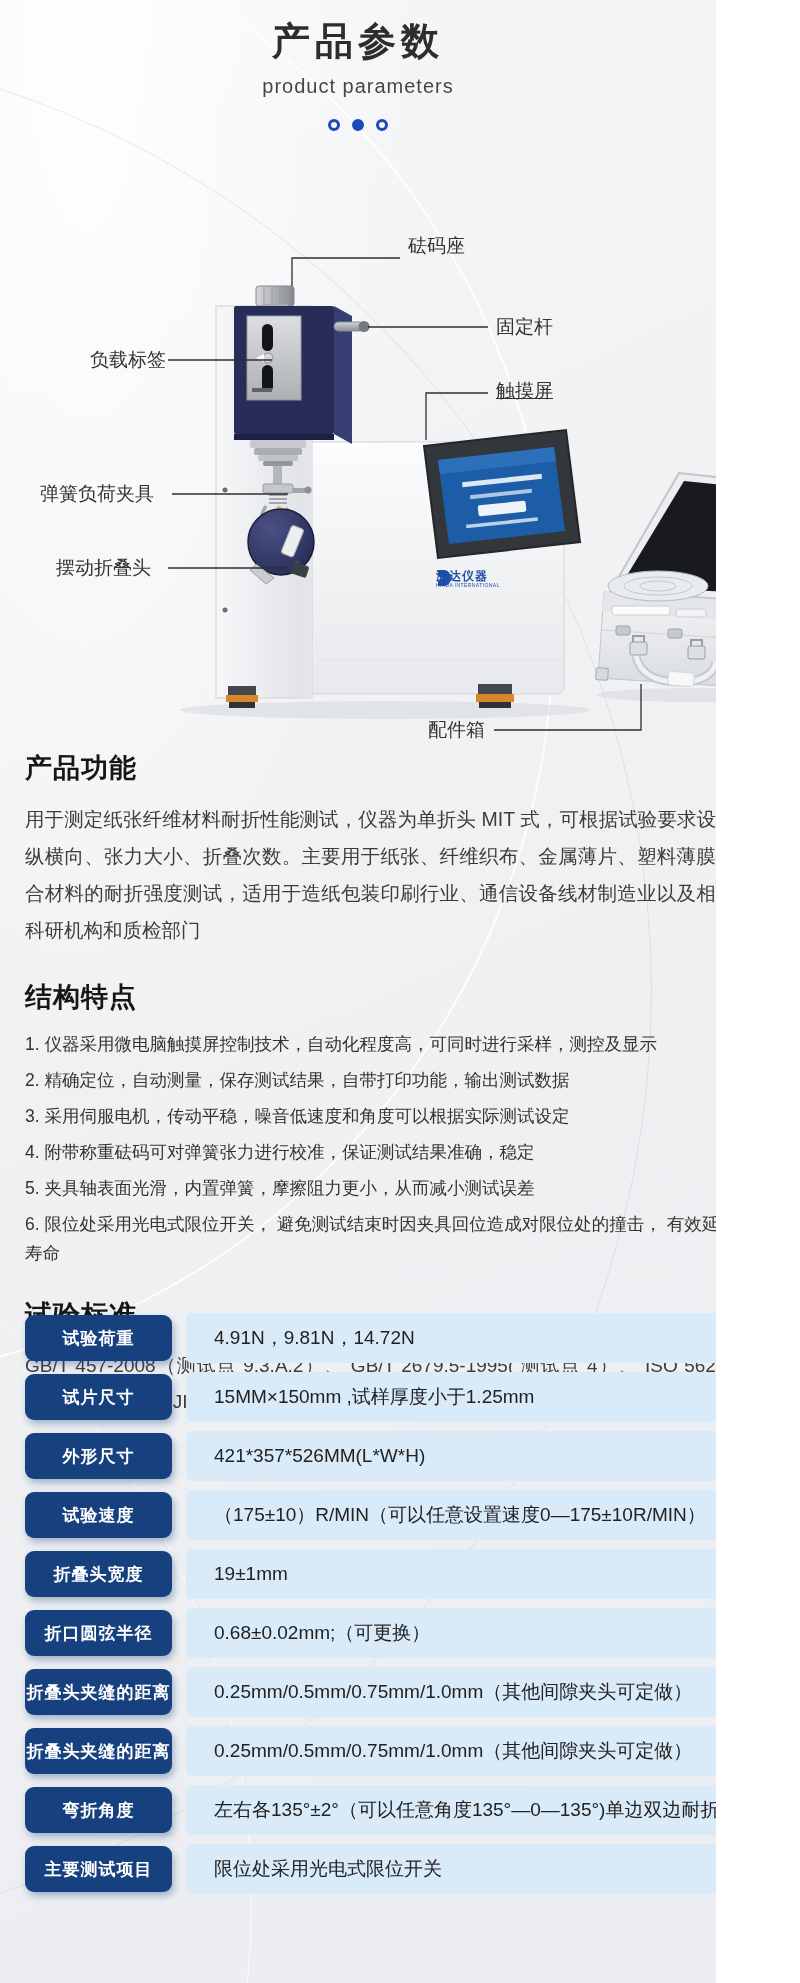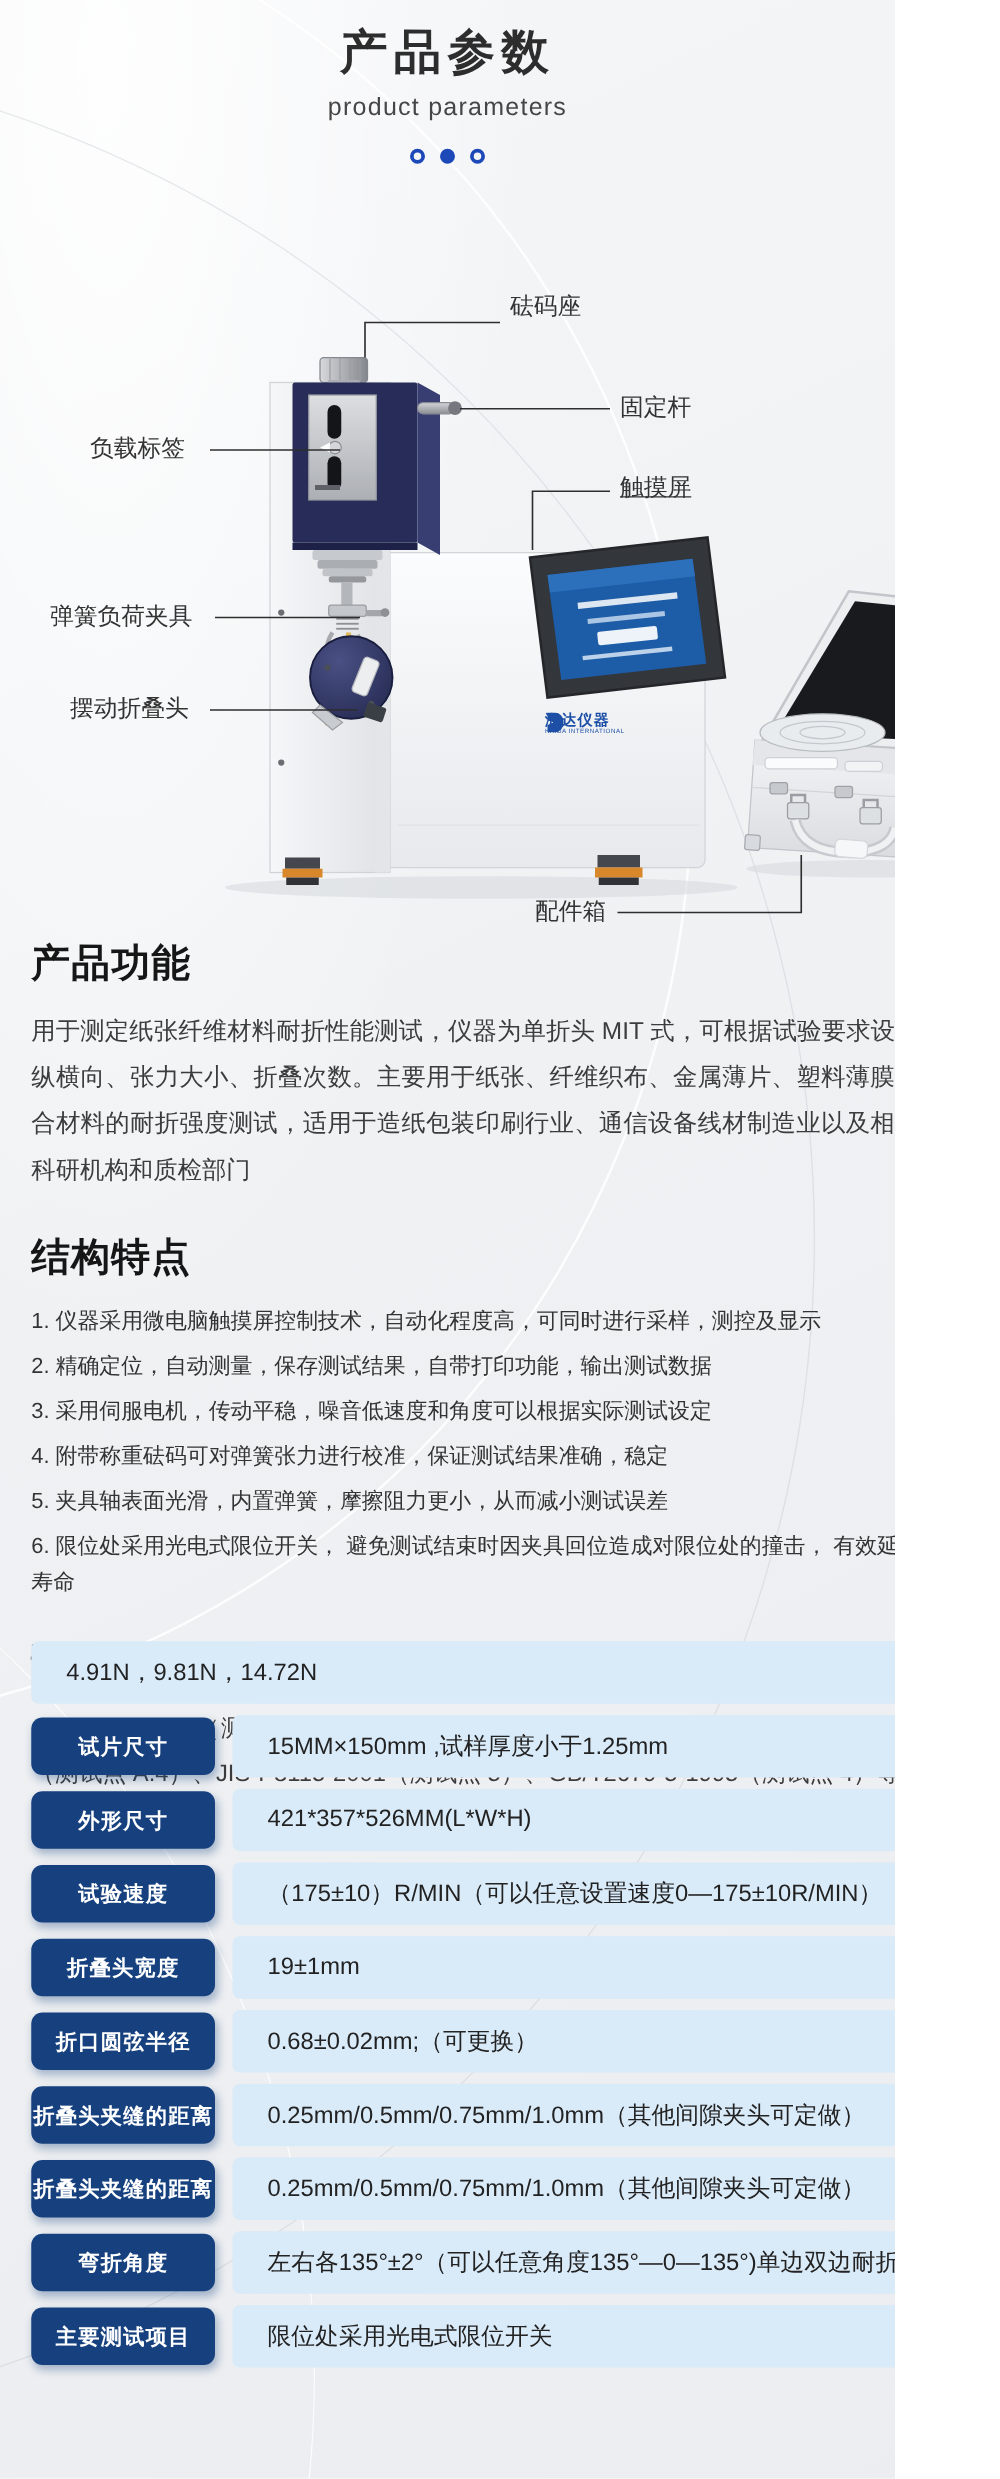--- a/index.html
+++ b/index.html
@@ -26,21 +26,21 @@
   
   .figure{position:absolute;top:190px;left:0;width:800px;height:555px;padding-left:16px;}
   .figure svg{position:absolute;top:0;left:0;}
   .callout{position:absolute;font-size:19px;color:#333;white-space:nowrap;line-height:24px;}
   .machine-logo{position:absolute;left:436px;top:380px;display:flex;align-items:flex-start;gap:4px;}
   .logo-cn{font-size:12px;font-weight:bold;color:#1d4fa6;letter-spacing:1px;line-height:12px;}
   .logo-en{font-size:5px;color:#1d4fa6;letter-spacing:.4px;line-height:7px;}
 
   
   .content{position:absolute;top:750px;left:25px;width:750px;}
-  .sec-h{font-size:31px;font-weight:bold;color:#161616;margin:0 0 15px 0;letter-spacing:1px;}
+  .sec-h{font-size:27px;font-weight:bold;color:#161616;margin:0 0 15px 0;letter-spacing:1px;}
   .sec-p{font-size:19.5px;color:#3c3c3c;line-height:37px;margin:0;text-align:justify;}
   .features{margin-top:10px;}
   .feature-item{font-size:17.5px;color:#333;line-height:29px;margin-bottom:7px;}
   .gap1{height:30px;} .gap2{height:22px;}
 
   
   .spec-table{position:absolute;top:1313px;left:25px;width:750px;}
   .spec-row{display:flex;align-items:center;margin-bottom:9px;height:50px;}
   .spec-label{
     width:147px;min-width:147px;height:46px;margin-right:14px;
@@ -228,21 +228,21 @@
         <line x1="168" y1="170" x2="272" y2="170"></line>
         <line x1="172" y1="304" x2="288" y2="304"></line>
         <line x1="168" y1="378" x2="286" y2="378"></line>
         <path d="M494,540 H641 V494"></path>
       </g>
     </svg>
 
     <div class="callout" style="left:408px;top:44px;">砝码座</div>
     <div class="callout" style="left:496px;top:125px;">固定杆</div>
     <div class="callout" style="left:496px;top:189px;text-decoration:underline;">触摸屏</div>
-    <div class="callout" style="left:72px;top:158px;">负载标签</div>
+    <div class="callout" style="left:90px;top:158px;">负载标签</div>
     <div class="callout" style="left:40px;top:292px;">弹簧负荷夹具</div>
     <div class="callout" style="left:56px;top:366px;">摆动折叠头</div>
     <div class="callout" style="left:428px;top:528px;">配件箱</div>
 
     <div class="machine-logo">
       <svg width="15" height="16" viewBox="0 0 15 16">
         <path d="M2,0 h6 a7,8 0 0 1 0,16 h-6 v-6 l5,-2 -5,-2 z" fill="#1d4fa6"></path>
       </svg>
       <div>
         <div class="logo-cn">海达仪器</div>
@@ -264,20 +264,21 @@
         <div class="feature-item">5. 夹具轴表面光滑，内置弹簧，摩擦阻力更小，从而减小测试误差</div>
         <div class="feature-item">6. 限位处采用光电式限位开关， 避免测试结束时因夹具回位造成对限位处的撞击， 有效延长使用寿命</div>
       </div>
     <div class="gap2"></div>
     <div class="sec-h">试验标准</div>
     <p class="sec-p" style="font-size:19px;line-height:36px;">GB/T 457-2008（测试点 9.3,A.2）、 GB/T 2679.5-1995( 测试点 4）、 ISO 5626-1993（测试点 A.4）、JIS-P8115-2001（测试点 5）、GB/T2679-5-1995（测试点 4）等</p>
   </div>
 
   <div class="spec-table" id="spec-table">
       <div class="spec-row">
+        <div class="spec-label">试验荷重</div>
         <div class="spec-value">4.91N，9.81N，14.72N</div>
       </div>
       <div class="spec-row">
         <div class="spec-label">试片尺寸</div>
         <div class="spec-value">15MM×150mm ,试样厚度小于1.25mm</div>
       </div>
       <div class="spec-row">
         <div class="spec-label">外形尺寸</div>
         <div class="spec-value">421*357*526MM(L*W*H)</div>
       </div>

